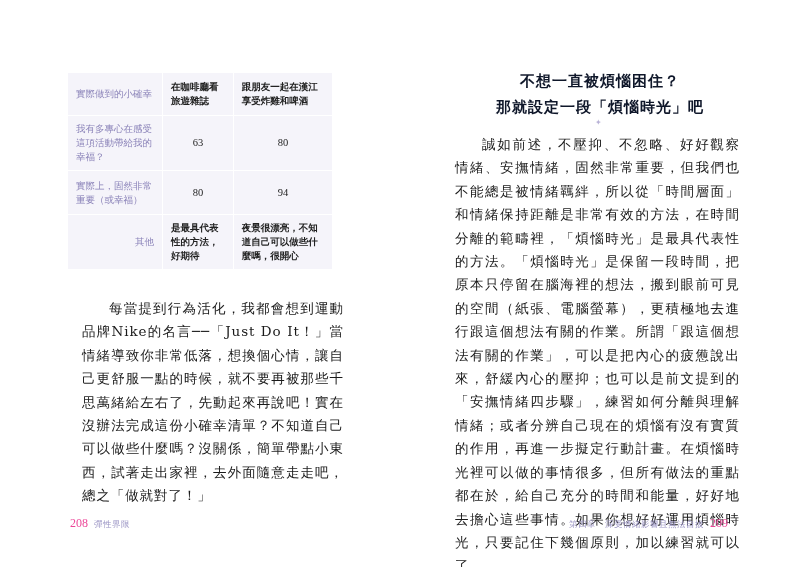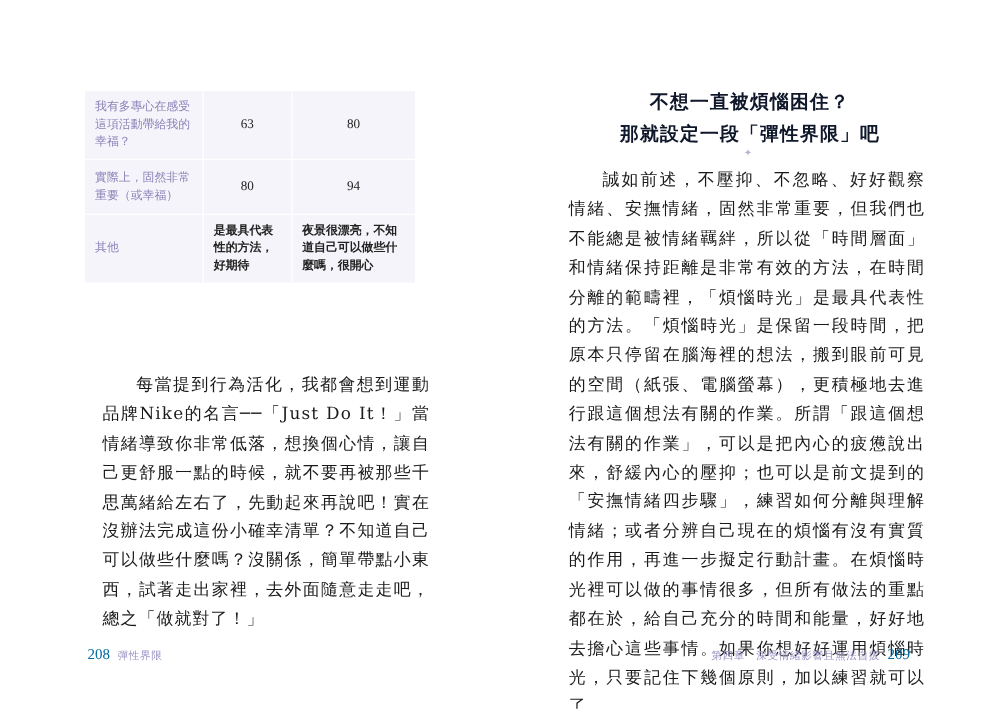--- a/index.html
+++ b/index.html
@@ -17,21 +17,21 @@
     border-collapse: separate; border-spacing: 0;
     background: #f5f4fa; font-size: 9.5px; line-height: 14px;
   }
   .survey-table td {
     border-bottom: 1px solid #ffffff; border-right: 1px solid #ffffff;
     padding: 6px 8px; vertical-align: middle;
   }
   .survey-table td:last-child { border-right: none; }
   .survey-table tr:last-child td { border-bottom: none; }
   .survey-table .label-cell { color: #8a82b8; width: 78px; }
-  .survey-table .label-cell.center { text-align: left; }
+  .survey-table .label-cell.center { text-align: right; }
   .survey-table .val-cell { color: #222; font-weight: bold; }
   .survey-table .num-cell { text-align: center; font-weight: normal; font-family: "Liberation Serif", serif; font-size: 10.5px; }
   .row-h1 td { height: 30px; }
   .row-h2 td { height: 38px; }
   .row-h3 td { height: 31px; }
   .row-h4 td { height: 38px; }
 
   
   .body-text {
     position: absolute; font-size: 13.5px; line-height: 23.4px; color: #1a1a1a;
@@ -45,29 +45,34 @@
     position: absolute; left: 440px; top: 68px; width: 320px; text-align: center;
     color: #0f172a; font-size: 15px; line-height: 26px; font-weight: bold; letter-spacing: 1px;
   }
   .ornament {
     position: absolute; left: 595px; top: 118px; color: #b8b2d6; font-size: 8px;
   }
 
   .folio { position: absolute; top: 516px; font-size: 11px; display: flex; align-items: baseline; gap: 6px; }
   .folio-left { left: 70px; }
   .folio-right { right: 72px; }
-  .folio .num { font-family: "Liberation Serif", serif; color: #0369a1; font-size: 12px; }
+  .folio .num { font-family: "Liberation Serif", serif; color: #ec4899; font-size: 12px; }
   .folio .run { color: #9a94c4; font-size: 8.5px; letter-spacing: 0.5px; }
 </style>
 </head>
 <body>
 
 <div class="page page-left">
   <table class="survey-table">
     <tbody>
+        <tr class="row-h1">
+      <td class="label-cell">實際做到的小確幸</td>
+      <td class="val-cell">在咖啡廳看旅遊雜誌</td>
+      <td class="val-cell">跟朋友一起在漢江享受炸雞和啤酒</td>
+    </tr>
     <tr class="row-h2">
       <td class="label-cell">我有多專心在感受這項活動帶給我的幸福？</td>
       <td class="val-cell num-cell">63</td>
       <td class="val-cell num-cell">80</td>
     </tr>
     <tr class="row-h3">
       <td class="label-cell">實際上，固然非常重要（或幸福）</td>
       <td class="val-cell num-cell">80</td>
       <td class="val-cell num-cell">94</td>
     </tr>
@@ -86,21 +91,21 @@
   <div class="folio folio-left">
     <span class="num">208</span>
     <span class="run">彈性界限</span>
   </div>
 </div>
 
 <div class="page page-right"></div>
 
 <div class="section-title">
   <div>不想一直被煩惱困住？</div>
-  <div>那就設定一段「彈性界限」吧</div>
+  <div>那就設定一段「煩惱時光」吧</div>
 </div>
 <div class="ornament">✦</div>
 
 <div class="body-text right-text">
   <p>誠如前述，不壓抑、不忽略、好好觀察情緒、安撫情緒，固然非常重要，但我們也不能總是被情緒羈絆，所以從「時間層面」和情緒保持距離是非常有效的方法，在時間分離的範疇裡，「煩惱時光」是最具代表性的方法。「煩惱時光」是保留一段時間，把原本只停留在腦海裡的想法，搬到眼前可見的空間（紙張、電腦螢幕），更積極地去進行跟這個想法有關的作業。所謂「跟這個想法有關的作業」，可以是把內心的疲憊說出來，舒緩內心的壓抑；也可以是前文提到的「安撫情緒四步驟」，練習如何分離與理解情緒；或者分辨自己現在的煩惱有沒有實質的作用，再進一步擬定行動計畫。在煩惱時光裡可以做的事情很多，但所有做法的重點都在於，給自己充分的時間和能量，好好地去擔心這些事情。如果你想好好運用煩惱時光，只要記住下幾個原則，加以練習就可以了。</p>
 </div>
 
 <div class="folio folio-right">
   <span class="run">第四章　深受情緒影響且無法自拔</span>
   <span class="num">209</span>

